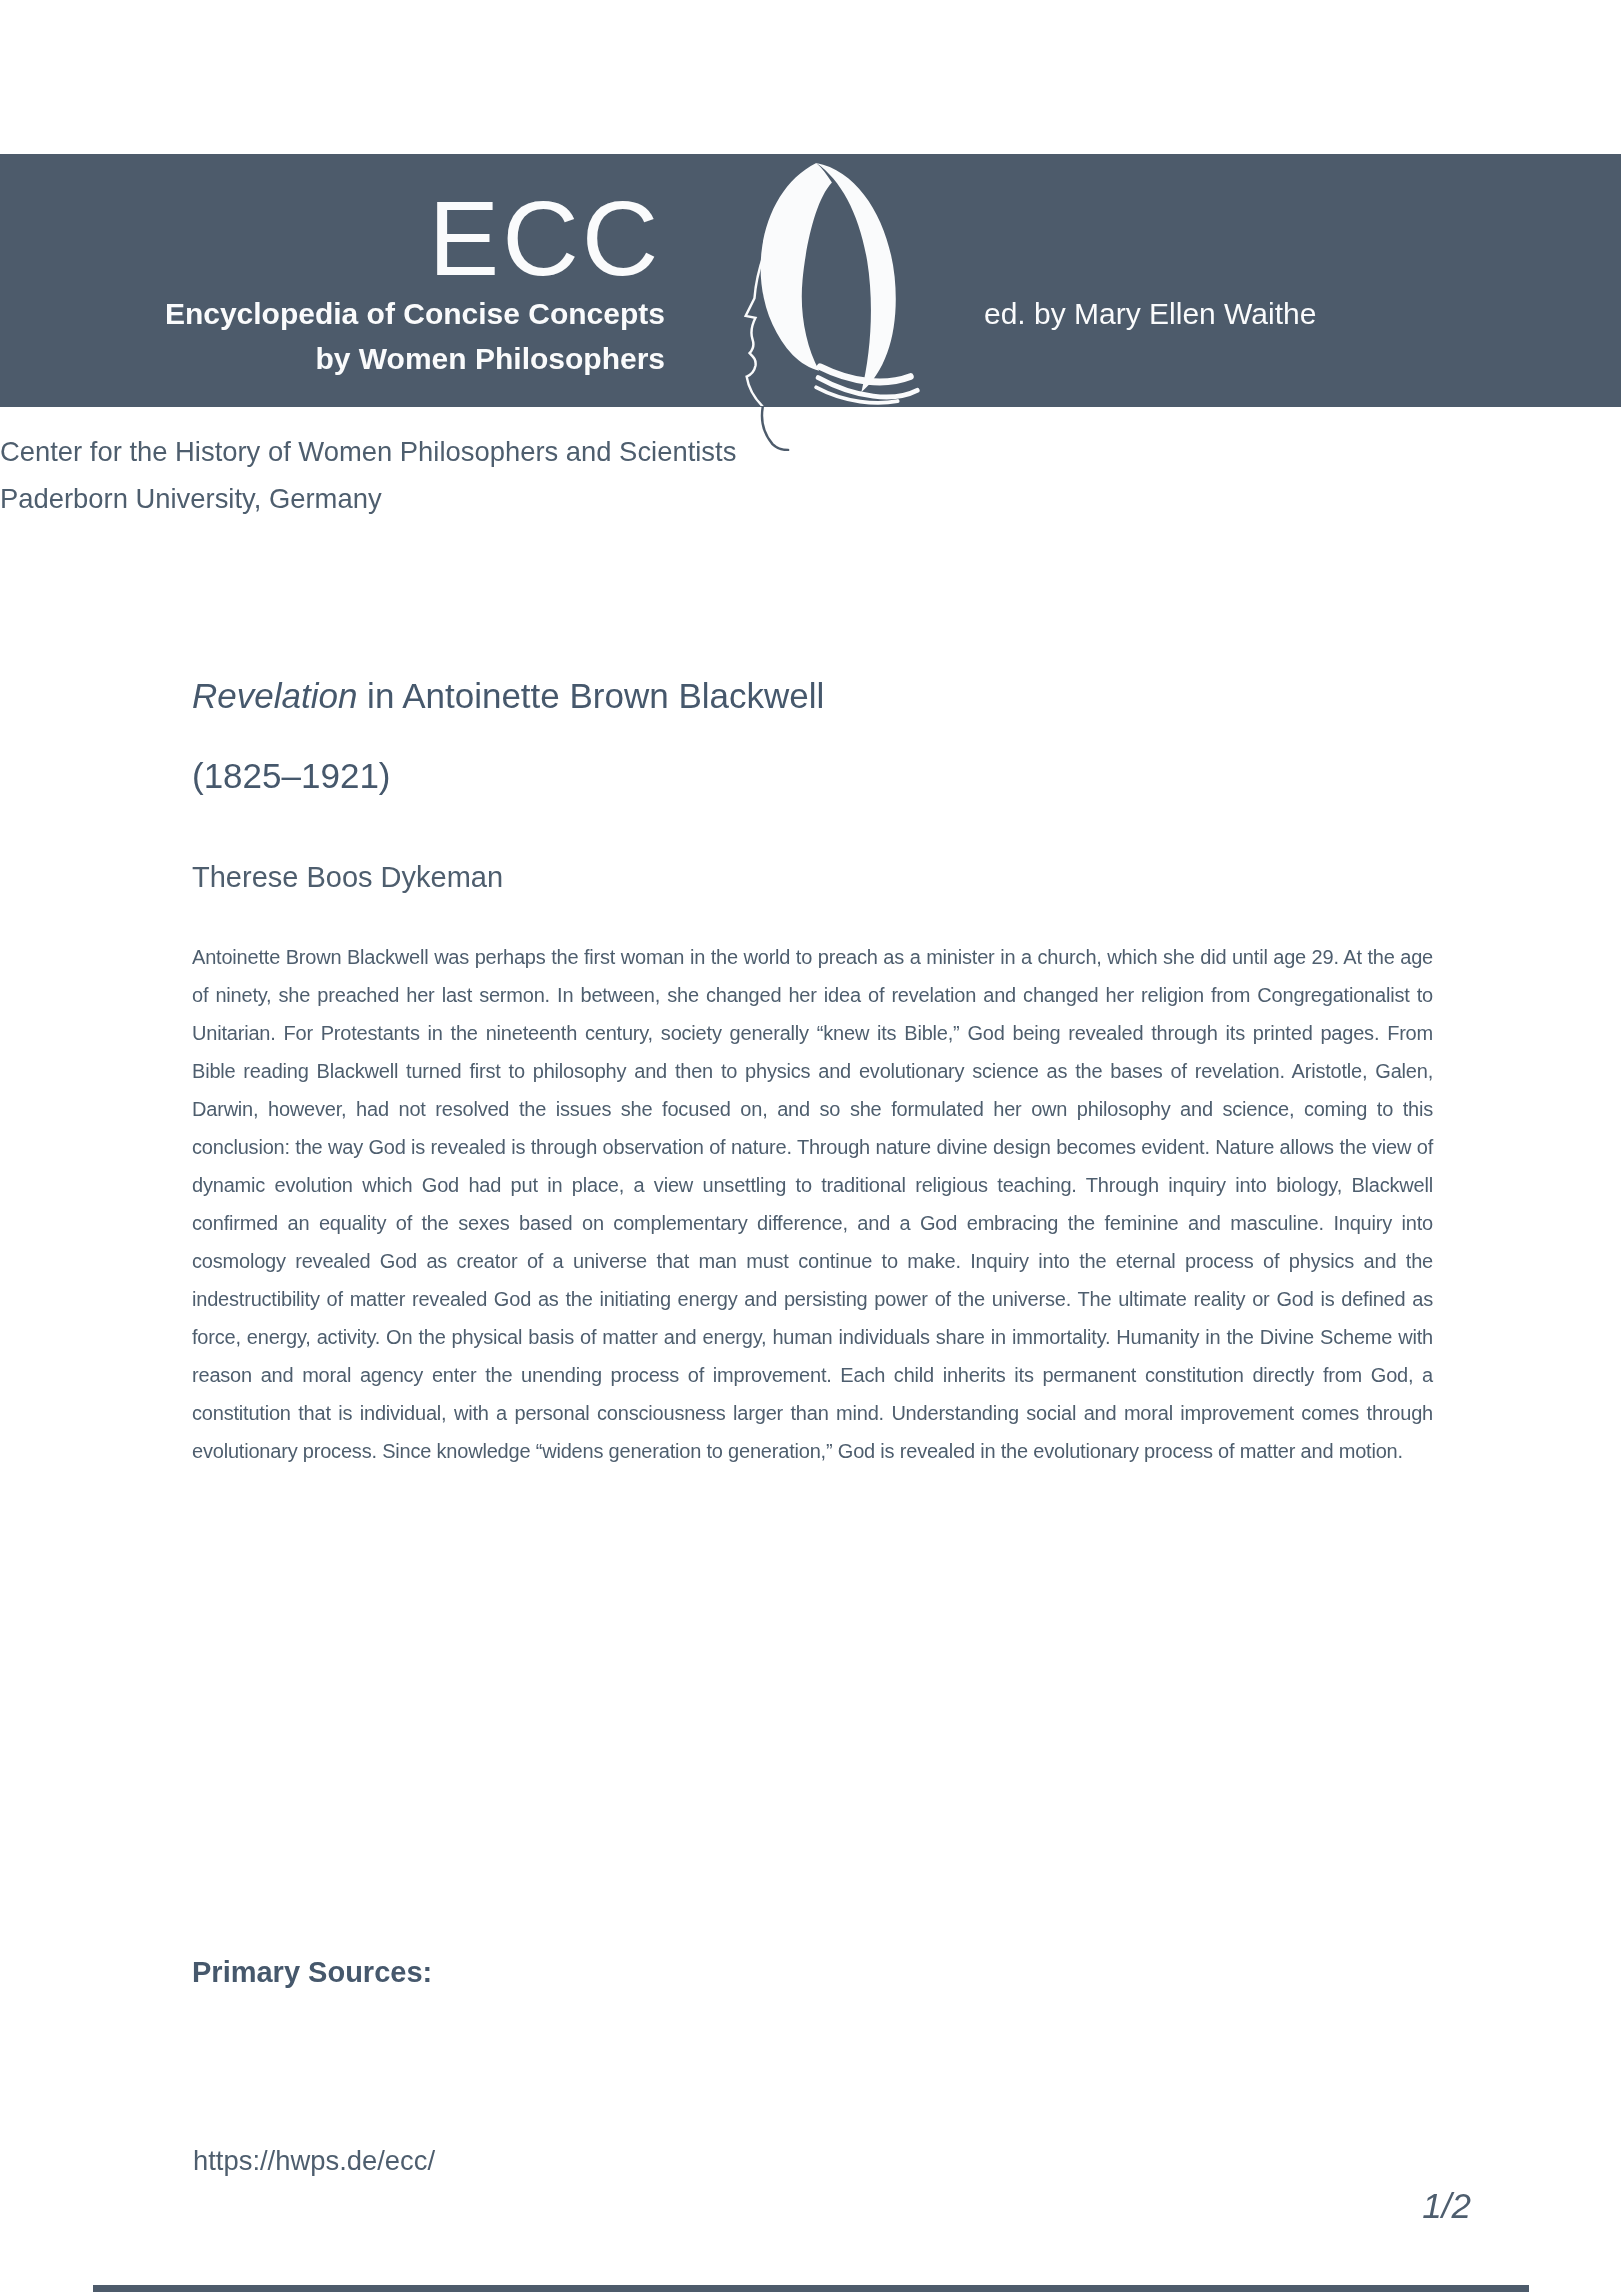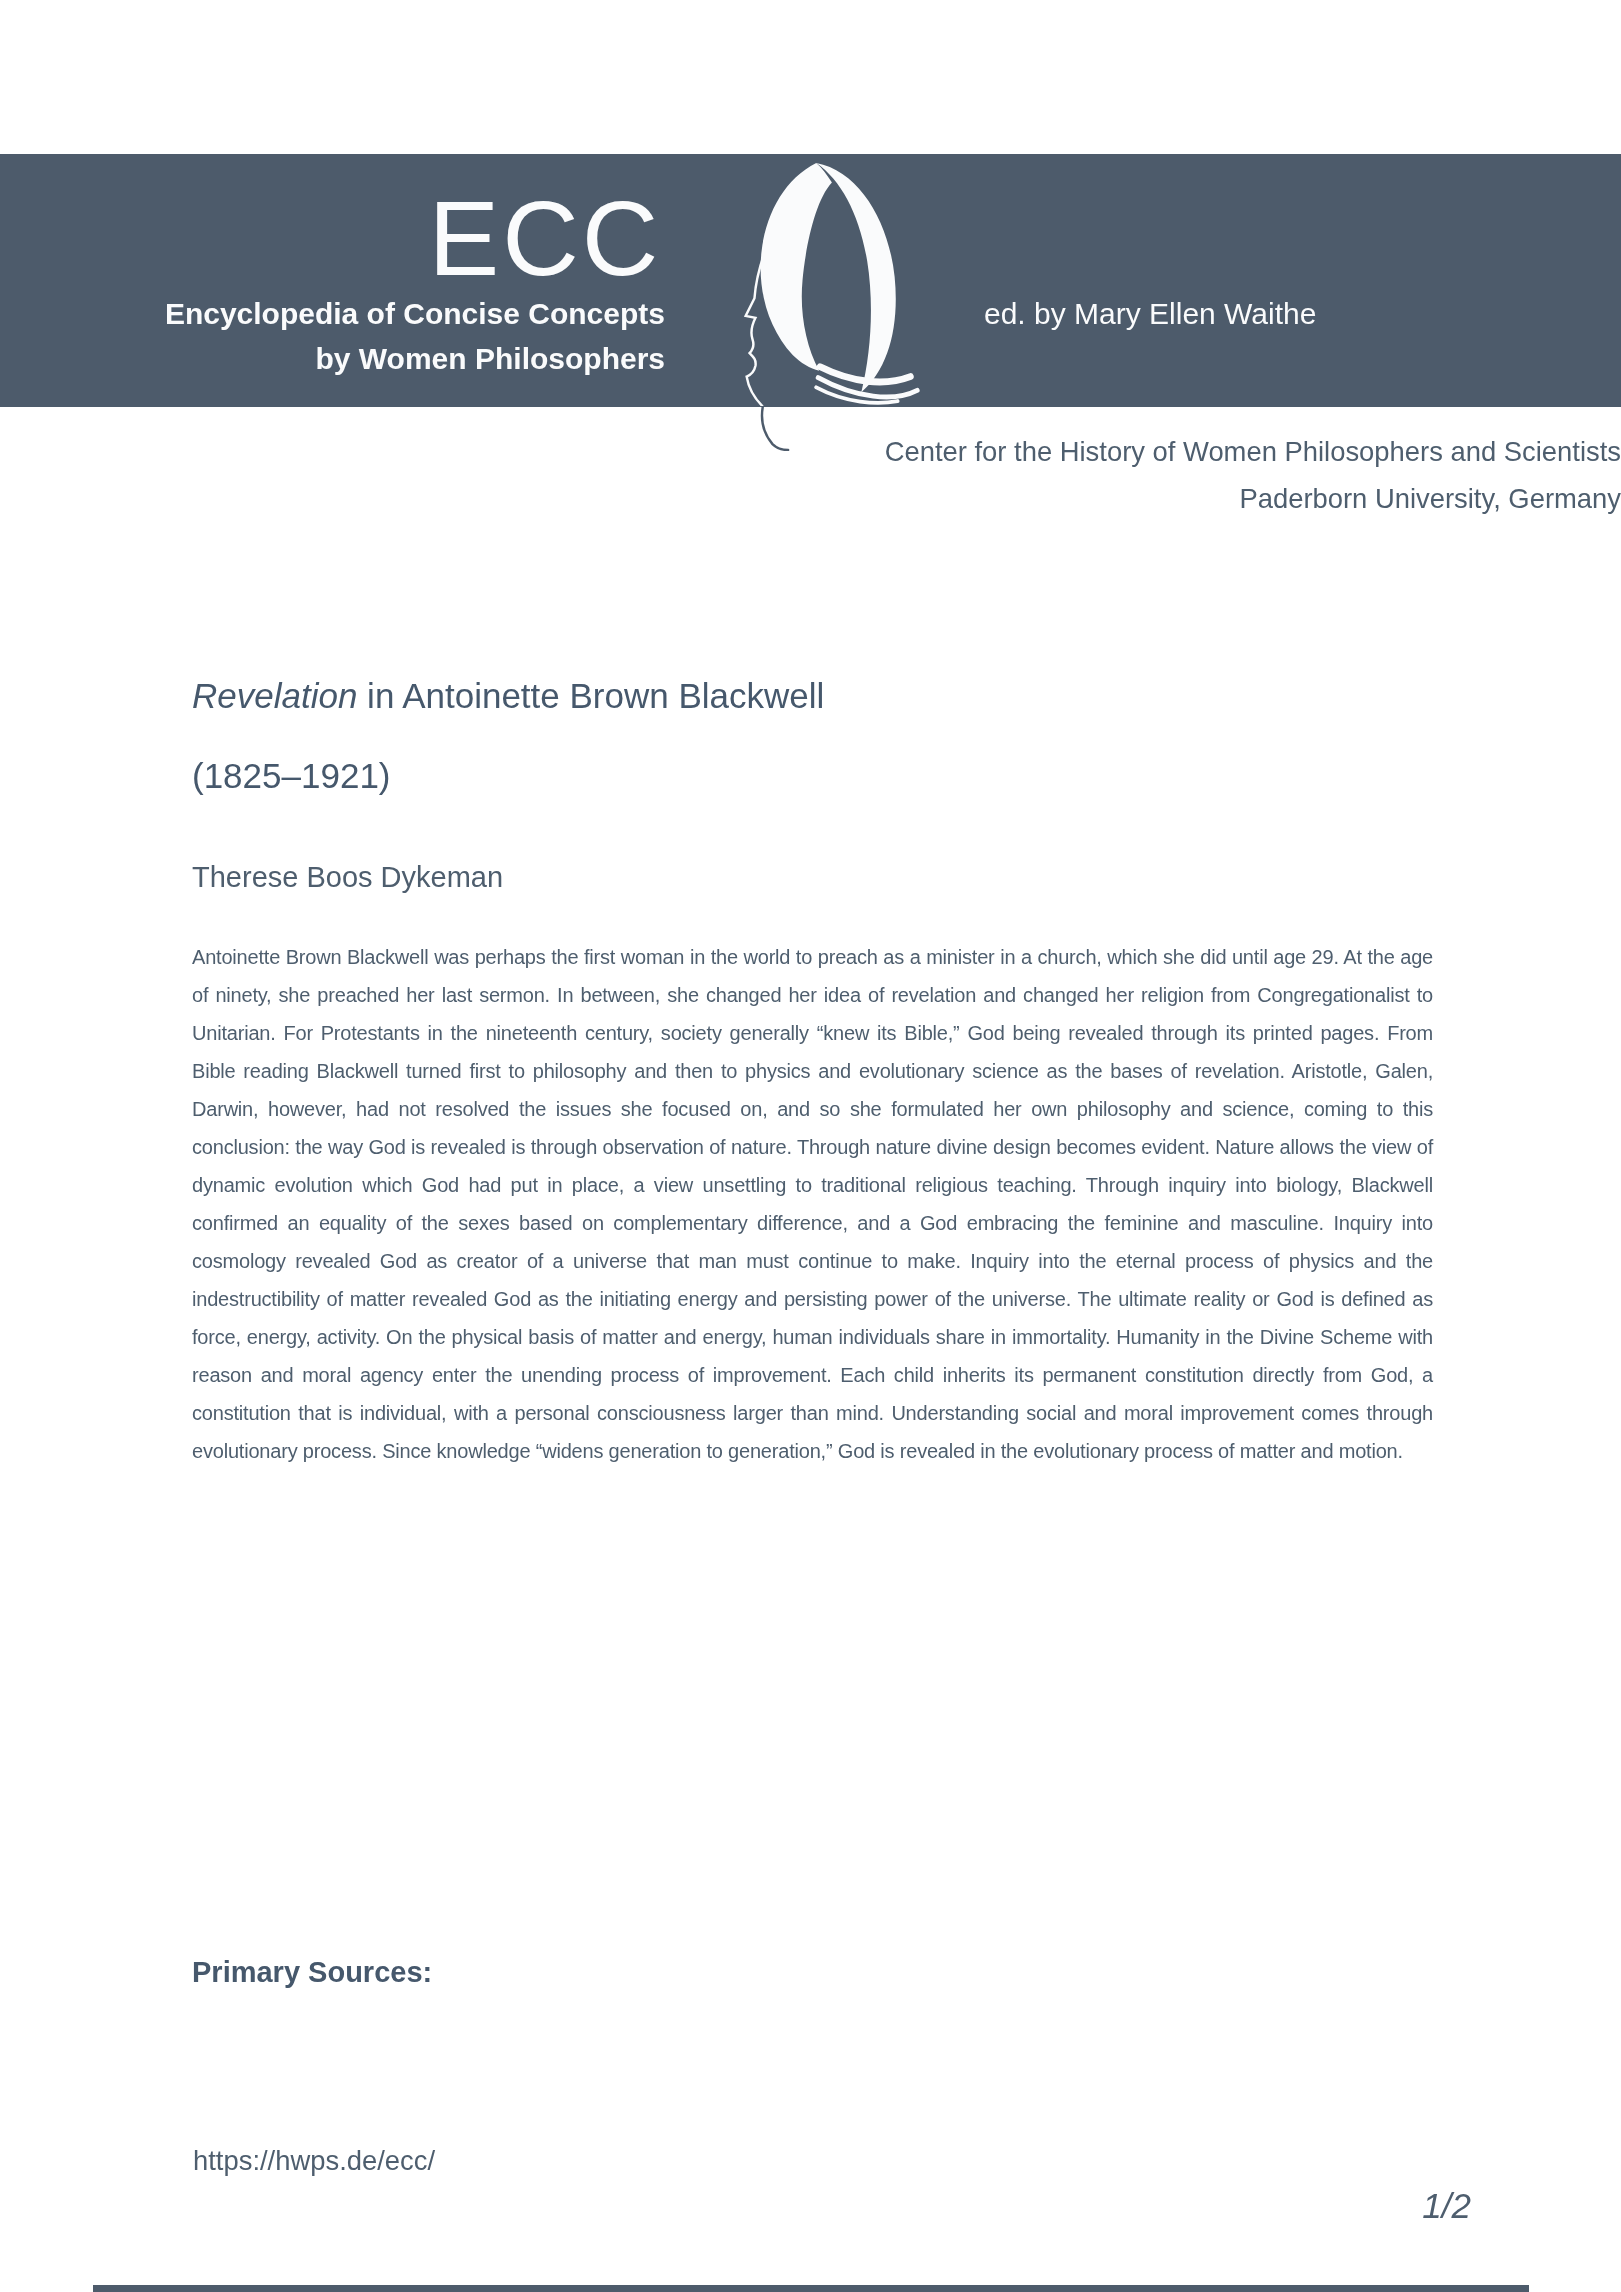--- a/index.html
+++ b/index.html
@@ -42,21 +42,21 @@
   .logo{
     position:absolute;left:722px;top:6.9px;width:211px;height:245px;
   }
   .neck-line{
     position:absolute;left:743px;top:407px;width:59px;height:44px;
   }
 
   
   .institution{
     position:absolute;left:0;top:428px;width:1621px;
-    text-align:right;color:var(--ink);font-size:27.4px;line-height:47px;
+    text-align:left;color:var(--ink);font-size:27.4px;line-height:47px;
   }
 
   
   .title{
     position:absolute;left:192px;top:633px;width:1255px;
     color:var(--ink-dark);font-size:35px;line-height:80px;font-weight:400;
   }
   .title em{font-style:italic;}
   .author{
     position:absolute;left:192px;top:861px;

